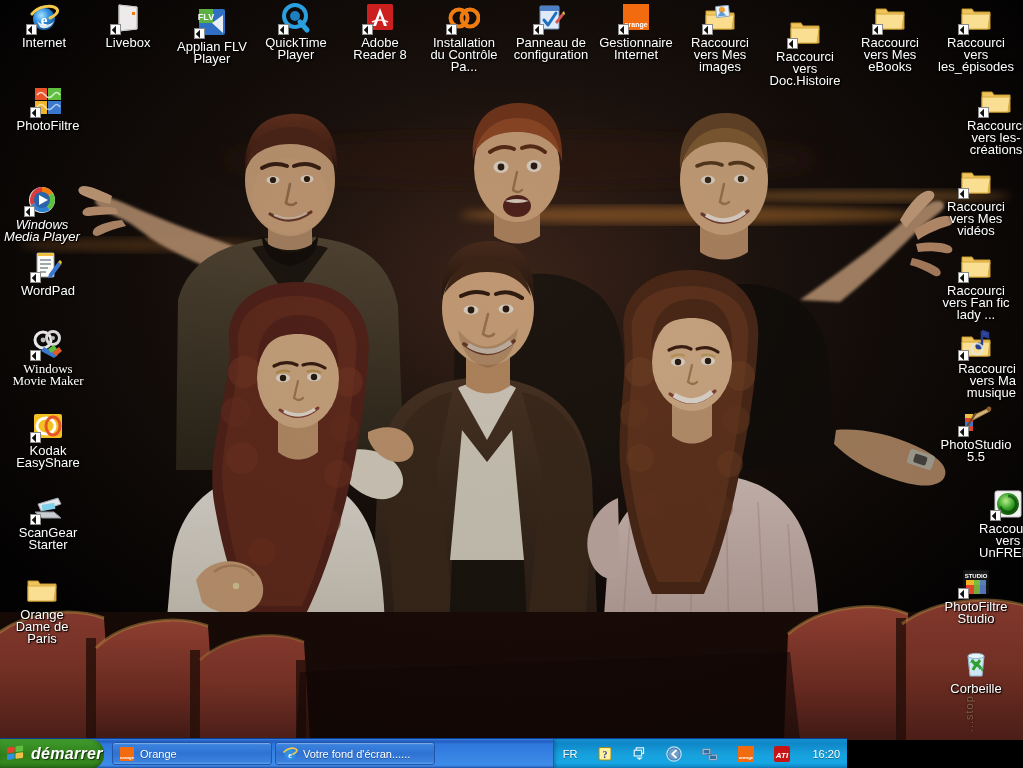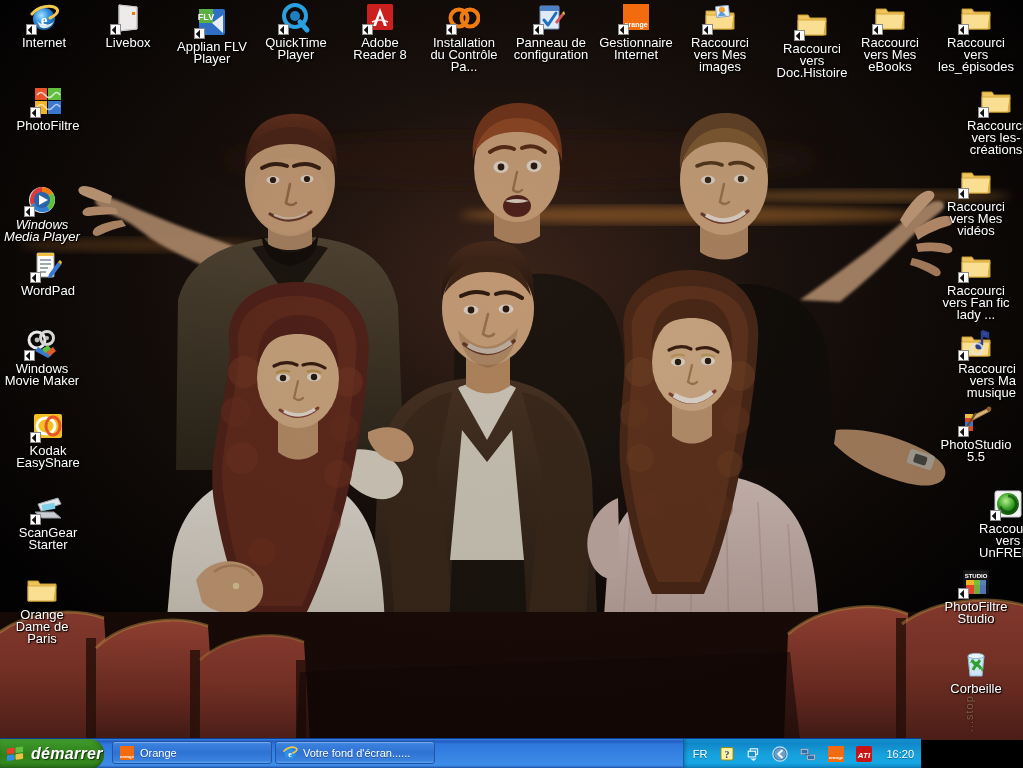--- a/index.html
+++ b/index.html
@@ -70,27 +70,27 @@
     font-size:13px;
     line-height:12px;
     color:#ffffff;
     text-shadow:1px 1px 1px rgba(0,0,0,.95), 0 0 3px rgba(0,0,0,.9);
     word-wrap:break-word;
   }
 
   
   #taskbar {
     position:absolute; left:0; bottom:0;
-    width:921px; height:30px;
+    width:847px; height:30px;
     background:linear-gradient(to bottom,
       #3f8ae0 0%, #2b6fd4 3%, #2663c8 6%,
       #245fc0 10%, #2e77dd 17%, #3d8ce8 88%,
       #3a86e0 92%, #2e6ecb 96%, #1d4f9e 100%);
     border-top:1px solid #0a3c91;
-    display:flex; align-items:flex-start;
+    display:flex; align-items:center;
     font-size:11px;
   }
 
   
   #start-button {
     position:relative;
     width:104px; height:30px;
     background:linear-gradient(to bottom,
       #4fa53b 0%, #3e9a2c 8%, #368c22 30%,
       #2f8019 55%, #35881e 78%, #2a731a 92%, #1f5d13 100%);
@@ -138,21 +138,21 @@
     width:16px; height:16px; margin-right:5px; flex:0 0 auto;
   }
   .task-btn .tb-txt {
     overflow:hidden; text-overflow:ellipsis; white-space:nowrap;
     text-shadow:0 1px 0 rgba(0,0,0,.35);
   }
 
   
   #tray {
     display:flex; align-items:center;
-    gap:12px;
+    gap:20px;
     height:30px;
     padding:0 7px 0 9px;
     flex:0 0 auto;
     background:linear-gradient(to bottom,
       #1a9bd7 0%, #138fd0 6%, #0f86c8 14%,
       #17a0db 50%, #15a7e4 80%, #1186c4 94%, #0b6ba6 100%);
     border-left:1px solid #0c64a8;
     box-shadow:inset 2px 0 3px rgba(0,0,0,.18);
   }
   #tray .tray-lang {
@@ -642,21 +642,21 @@
         <path d="M2,13 L30,13 L28,27 L2,27 Z" fill="#fbdd8d" stroke="#d4a83b"></path>
         <rect x="12" y="4" width="13" height="11" rx="1" fill="#eaf2fb" stroke="#8fa8c4" transform="rotate(-6 18 9)"></rect>
         <circle cx="18" cy="8" r="3" fill="#f0a030" transform="rotate(-6 18 9)"></circle>
         <path d="M13,14 L17,9 L22,14 Z" fill="#5a9ad6" transform="rotate(-6 18 9)"></path>
           </svg>
         <span class="shortcut-arrow"></span>
       </div>
       <div class="label">Raccourci vers Mes images</div>
     </div>
 
-    <div class="icon" style="left:765px; top:8px;margin-left:7px;">
+    <div class="icon" style="left:765px; top:16px;">
       <div class="glyphbox">
         <svg viewBox="0 0 32 32">
             <path d="M2,7 L12,7 L14,10 L30,10 L30,27 L2,27 Z" fill="#f0c45c" stroke="#c2972d"></path>
         <path d="M2,12 L30,12 L28,27 L2,27 Z" fill="#fadf93" stroke="#d4a83b"></path>
           </svg>
         <span class="shortcut-arrow"></span>
       </div>
       <div class="label">Raccourci vers Doc.Histoire</div>
     </div>
 
@@ -720,21 +720,21 @@
         <rect x="5" y="3" width="17" height="3" fill="#f0c045"></rect>
         <path d="M8,10 H19 M8,14 H19 M8,18 H16 M8,22 H14" stroke="#7f8c9b" stroke-width="1.3"></path>
         <path d="M17,24 L26,12 L29,15 L20,27 L16,28 Z" fill="#3a78d0"></path>
         <path d="M26,12 L29,15 L30,12 L28,10 Z" fill="#e0b63a"></path>
           </svg>
         <span class="shortcut-arrow"></span>
       </div>
       <div class="label">WordPad</div>
     </div>
 
-    <div class="icon" style="left:2px; top:328px;">
+    <div class="icon" style="left:8px; top:328px;font-family:Liberation Serif, serif;">
       <div class="glyphbox">
         <svg viewBox="0 0 32 32">
             <circle cx="11" cy="12" r="8" fill="none" stroke="#e9e9e9" stroke-width="3"></circle>
         <circle cx="21" cy="10" r="6.5" fill="none" stroke="#d8d8d8" stroke-width="3"></circle>
         <circle cx="11" cy="12" r="2.4" fill="#bdbdbd"></circle>
             <circle cx="21" cy="10" r="2" fill="#bdbdbd"></circle>
         <path d="M12,19 L26,27 L22,30 L9,23 Z" fill="#3a78d0"></path>
         <path d="M20,24 L27,19 L30,23 L24,28 Z" fill="#e05a2a"></path>
         <path d="M16,21 L22,17 L25,21 L19,25 Z" fill="#5fbf3f"></path>
           </svg>

